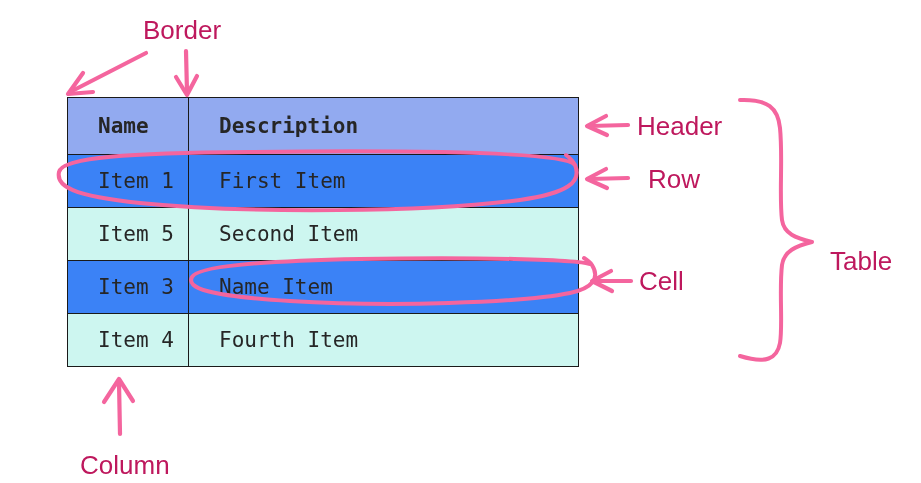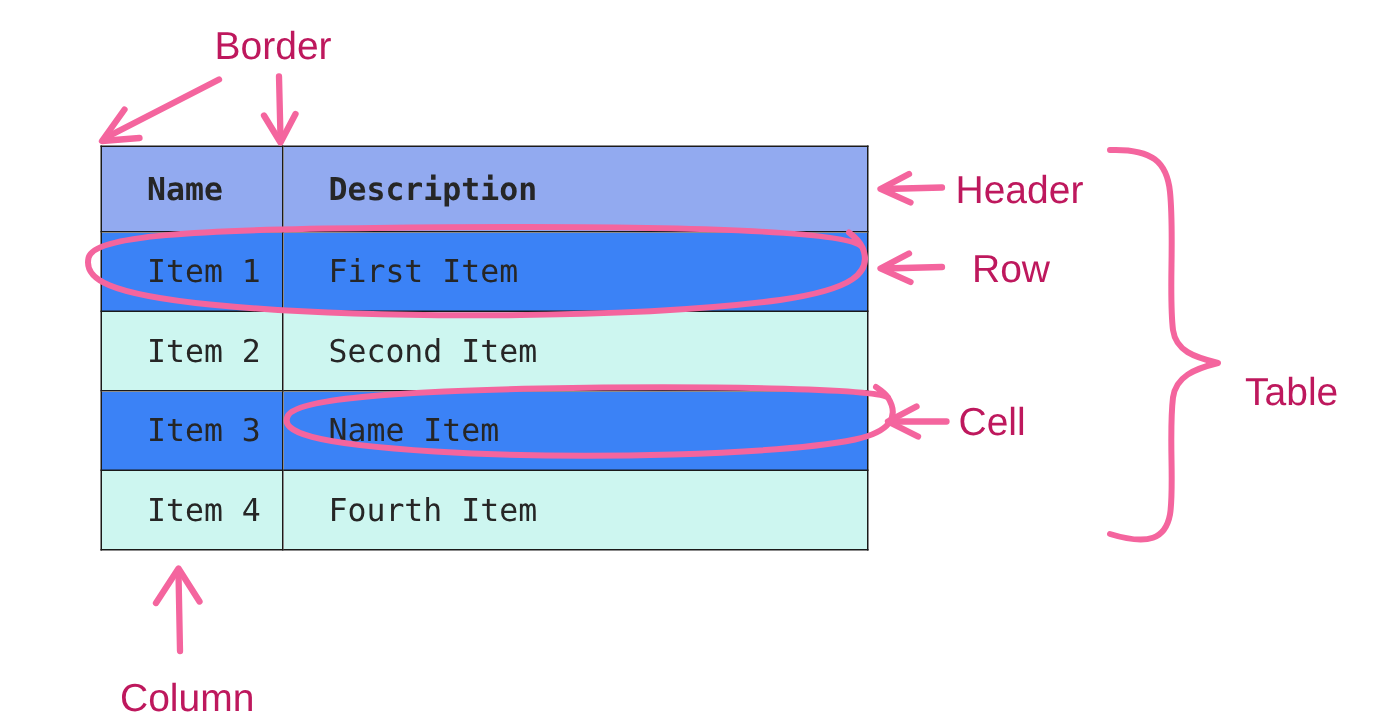--- a/index.html
+++ b/index.html
@@ -106,21 +106,21 @@
           <th class="hdr-cell">Name</th>
           <th class="hdr-cell">Description</th>
         </tr>
       </thead>
       <tbody>
         <tr class="row-odd">
           <td>Item 1</td>
           <td>First Item</td>
         </tr>
         <tr class="row-even">
-          <td>Item 2</td>
+          <td>Item 5</td>
           <td>Second Item</td>
         </tr>
         <tr class="row-odd">
           <td>Item 3</td>
           <td>Name Item</td>
         </tr>
         <tr class="row-even">
           <td>Item 4</td>
           <td>Fourth Item</td>
         </tr>

